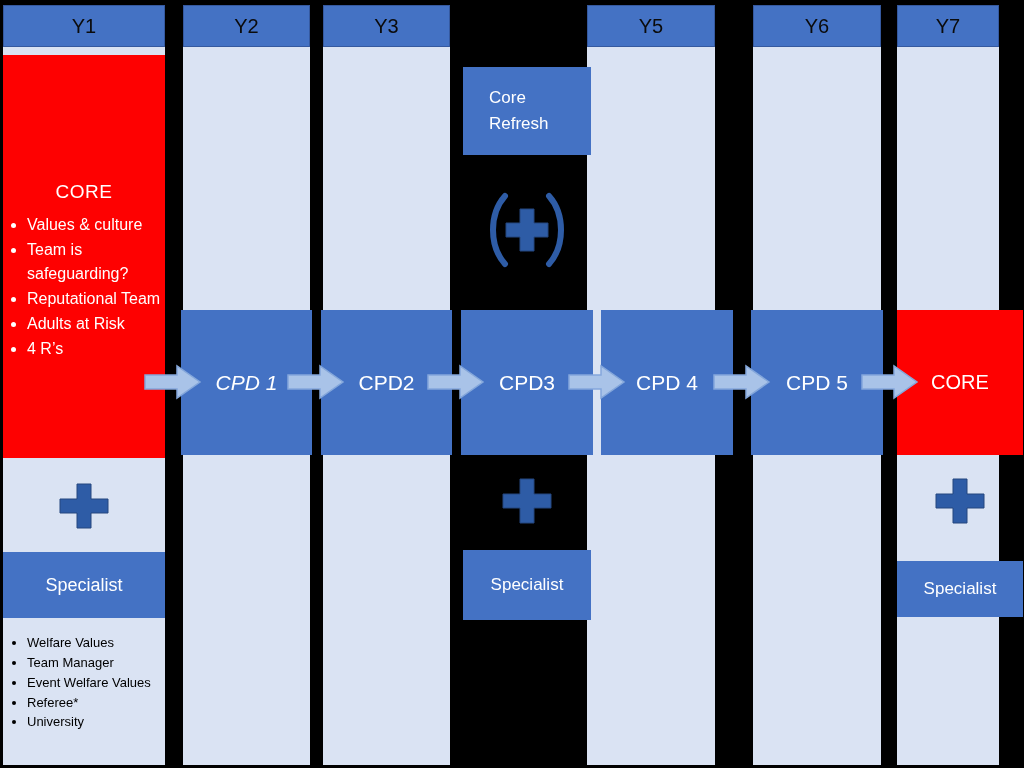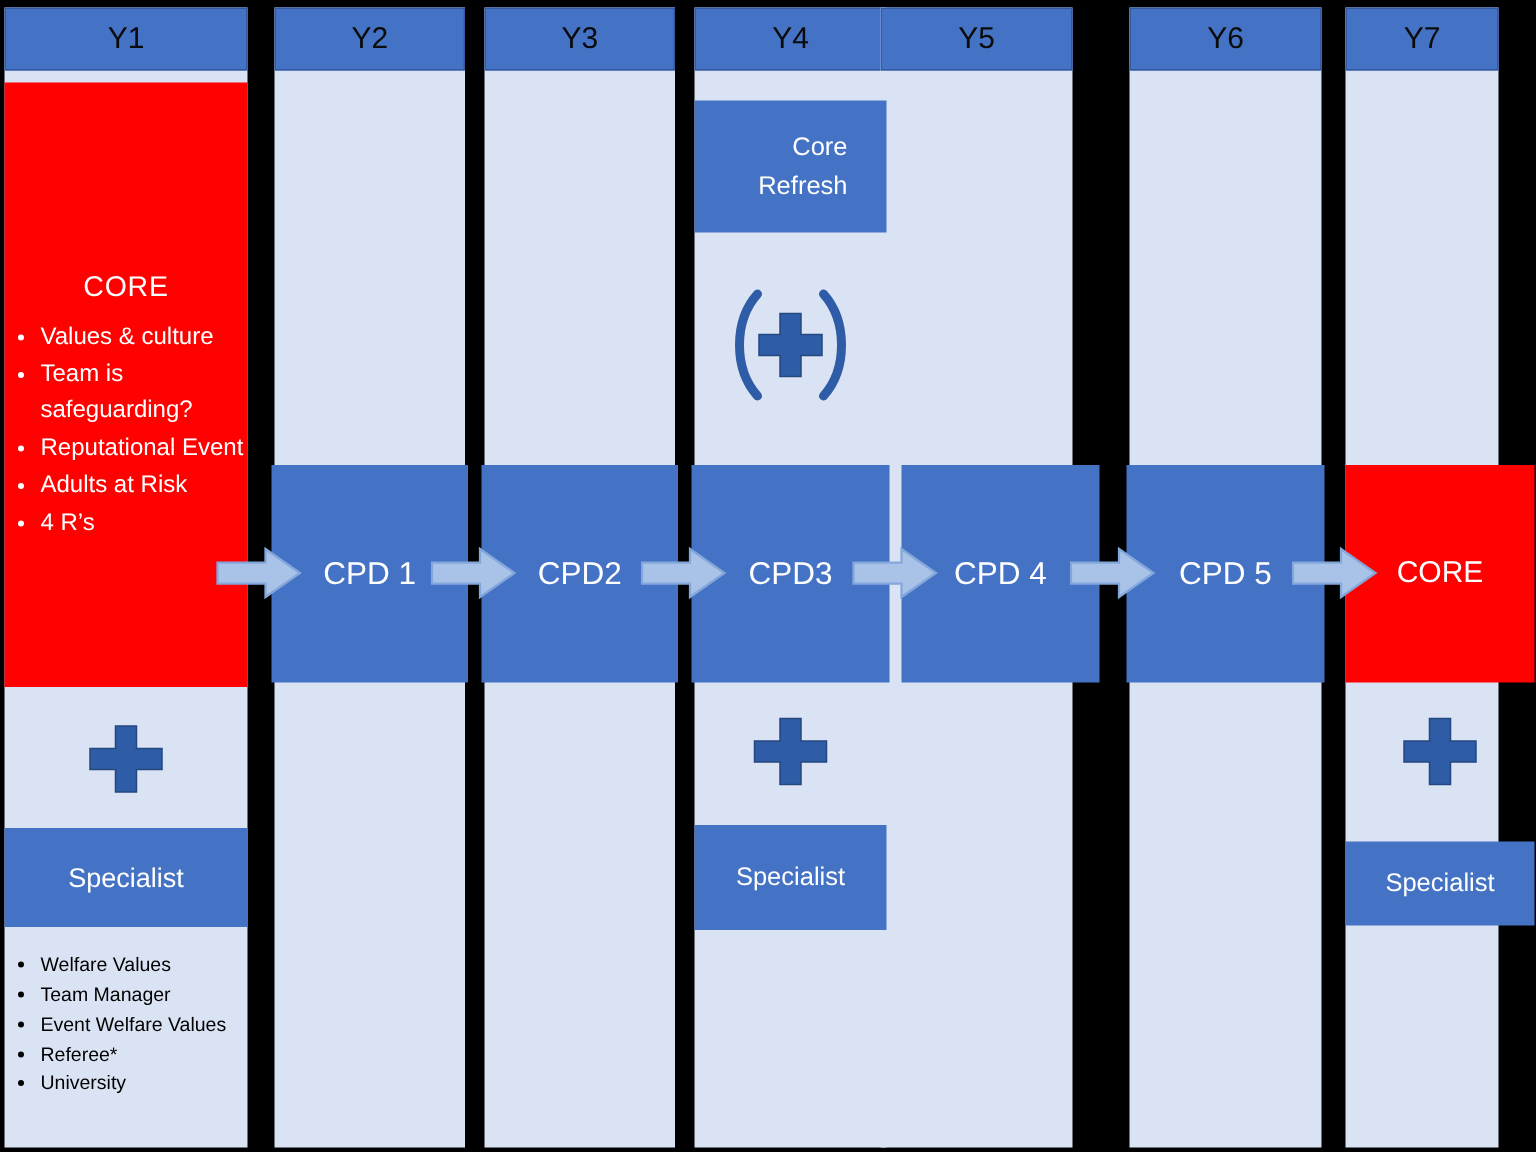--- a/index.html
+++ b/index.html
@@ -13,36 +13,36 @@
   .col-y6{left:753px;width:128px;}
   .col-y7{left:897px;width:102px;}
   .col-header{position:absolute;top:0;left:0;right:0;height:42px;background:#4472C4;box-shadow:inset 0 0 0 1px #35599F;display:flex;align-items:center;justify-content:center;font-size:20px;color:#0b0b0b;}
   .overlay{position:absolute;}
   .red-box{background:#FE0101;color:#ffffff;}
   .y1-core{left:3px;top:55px;width:162px;height:403px;}
   .core-title{text-align:center;font-size:19px;padding-top:126px;letter-spacing:.5px;}
   ul.bullets{margin:10px 0 0 0;padding-left:24px;font-size:16px;line-height:1.5;}
   ul.bullets li{margin:0 0 1px 0;}
   ul.dark{color:#000;font-size:13px;margin-top:8px;line-height:1.45;}
-  .blue-box{background:#4472C4;color:#ffffff;display:flex;align-items:center;justify-content:center;text-align:right;}
+  .blue-box{background:#4472C4;color:#ffffff;display:flex;align-items:center;justify-content:center;text-align:left;}
   .y1-specialist{left:3px;top:552px;width:162px;height:66px;font-size:18px;}
   .y1-bottom{left:3px;top:626px;width:162px;color:#000;}
   .core-refresh{left:463px;top:67px;width:128px;height:88px;font-size:17px;line-height:1.55;}
   .core-refresh .wrap{width:76px;}
   .bracket-plus{left:475px;top:192px;width:104px;height:76px;}
   .plus{width:50px;height:46px;}
   .plus-wrap{position:absolute;}
   .plus-y1{left:59px;top:483px;}
   .plus-y4{left:502px;top:478px;}
   .plus-y7{left:935px;top:478px;}
   .y4-specialist{left:463px;top:550px;width:128px;height:70px;font-size:17px;}
   .y7-core{left:897px;top:310px;width:126px;height:145px;font-size:20px;}
   .y7-specialist{left:897px;top:561px;width:126px;height:56px;font-size:17px;}
   .band{position:absolute;top:310px;height:145px;background:#4472C4;color:#fff;display:flex;align-items:center;justify-content:center;font-size:21px;}
-  .band-y2{left:181px;width:131px;}
+  .band-y2{left:181px;width:131px;font-style:italic;}
   .band-y3{left:321px;width:131px;}
   .band-y4{left:461px;width:132px;}
   .band-y5{left:601px;width:132px;}
   .band-y6{left:751px;width:132px;}
   .arrow{position:absolute;top:363px;width:58px;height:38px;}
   .arrow-1{left:144px;} .arrow-2{left:287px;} .arrow-3{left:427px;}
   .arrow-4{left:568px;} .arrow-5{left:713px;} .arrow-6{left:861px;}
 </style>
 </head>
 <body>
@@ -51,39 +51,36 @@
 
   <div class="col col-y1">
     <div class="col-header">Y1</div>
   </div>
   <div class="col col-y2">
     <div class="col-header">Y2</div>
   </div>
   <div class="col col-y3">
     <div class="col-header">Y3</div>
   </div>
-  <div class="col col-y4">
-    <div class="col-header">Y4</div>
-  </div>
   <div class="col col-y5">
     <div class="col-header">Y5</div>
   </div>
   <div class="col col-y6">
     <div class="col-header">Y6</div>
   </div>
   <div class="col col-y7">
     <div class="col-header">Y7</div>
   </div>
 
   <div class="overlay red-box y1-core">
     <div class="core-title">CORE</div>
     <ul class="bullets">
       <li>Values &amp; culture</li>
       <li>Team is safeguarding?</li>
-      <li>Reputational Event</li>
+      <li>Reputational Team</li>
       <li>Adults at Risk</li>
       <li>4 R’s</li>
     </ul>
   </div>
 
   <div class="plus-wrap plus-y1">
     <svg class="plus" viewBox="0 0 50 46">
       <path d="M18,1 h14 v15 h17 v14 h-17 v15 h-14 v-15 h-17 v-14 h17 z" fill="#2E5CA6" stroke="#24477F" stroke-width="1"></path>
     </svg>
   </div>

